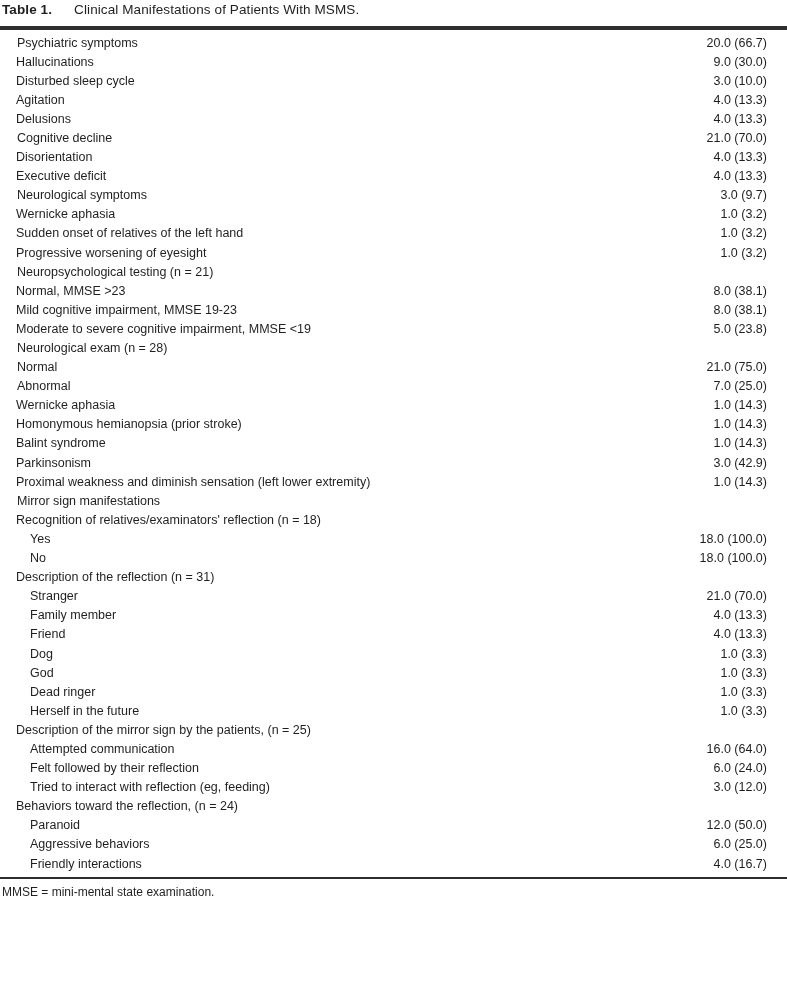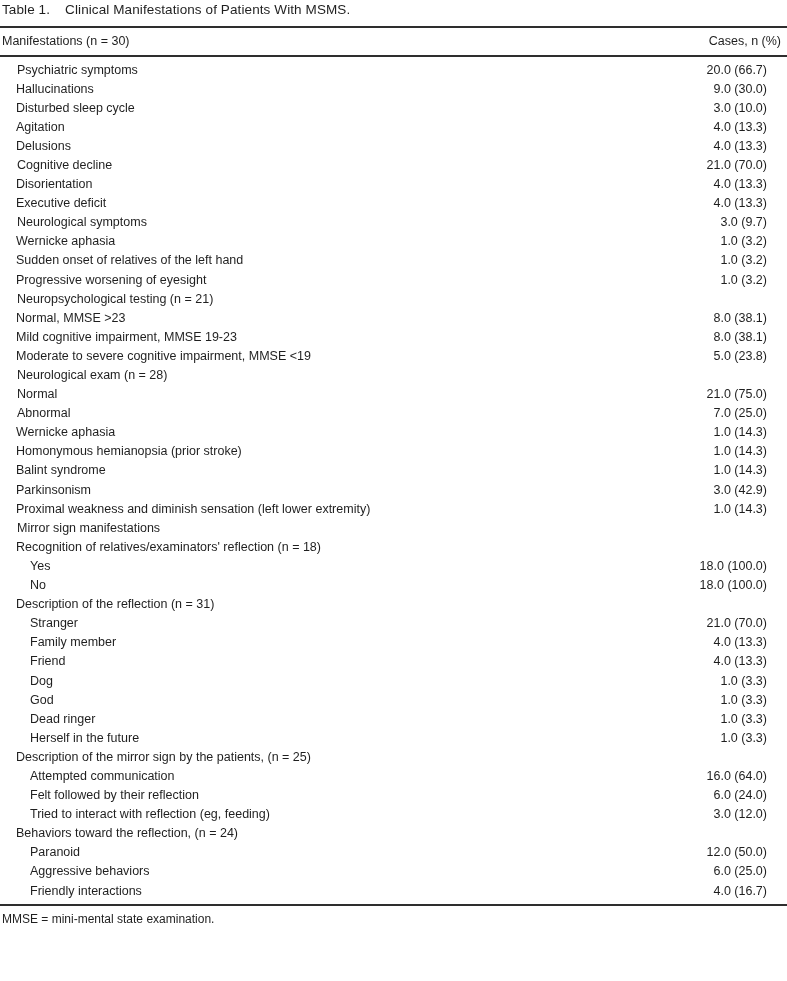--- a/index.html
+++ b/index.html
@@ -17,22 +17,22 @@
     box-sizing: border-box;
     overflow: hidden;
   }
   .title {
     font-size: 13.5px;
     line-height: 16px;
     padding: 2px 0 8px 2px;
     letter-spacing: 0.1px;
   }
   .title .bold {
-    font-weight: normal;
-    margin-right: 15px;
+    font-weight: bold;
+    margin-right: 22px;
   }
   .rule {
     width: 100%;
     background: #2e2e2e;
   }
   .rule.thick { height: 2px; }
   .rule.thin  { height: 1.5px; }
   .header-row {
     display: flex;
     justify-content: space-between;
@@ -67,24 +67,20 @@
   }
 </style>
 </head>
 <body>
 
 <div class="page">
   <div class="title">
     <span class="bold">Table 1.</span><span>Clinical Manifestations of Patients With MSMS.</span>
   </div>
   <div class="rule thick"></div>
-  <div class="header-row">
-    <span>Manifestations (n = 30)</span>
-    <span>Cases, n (%)</span>
-  </div>
   <div class="rule thin"></div>
   <div class="tbody" id="tbody">
       <div class="row">
         <span class="label indent-0">Psychiatric symptoms</span>
         <span class="value">20.0 (66.7)</span>
       </div>
       <div class="row">
         <span class="label indent-1">Hallucinations</span>
         <span class="value">9.0 (30.0)</span>
       </div>

